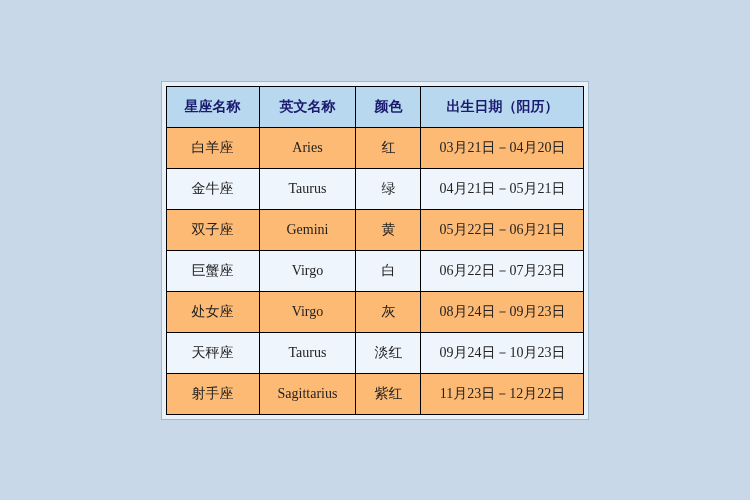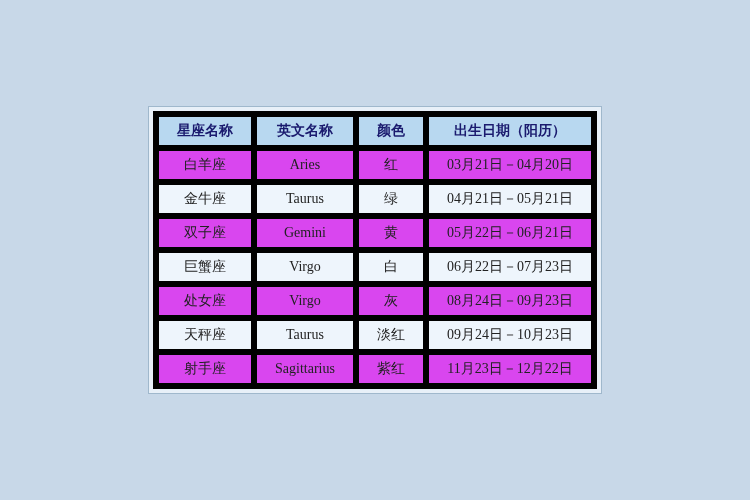--- a/index.html
+++ b/index.html
@@ -16,34 +16,34 @@
     .table-wrapper {
       background: #e8f0f8;
       border: 1px solid #a0b8cc;
       padding: 4px;
     }
     table {
       border-collapse: collapse;
       background: white;
     }
     th, td {
-      border: 6px solid #000000;
-      padding: 5px 18px;
+      border: 1px solid #000000;
+      padding: 11px 18px;
       text-align: center;
       color: #222;
       white-space: nowrap;
       margin-left: 16px;
     }
     thead tr th {
       background: #b8d8f0;
       font-weight: bold;
       color: #1a1a6e;
     }
     tbody tr td {
-      background: #d946ef;
+      background: #fdba74;
     }
     tbody tr:nth-child(even) td {
       background: #eef5fc;
     }
   </style>
 </head>
 <body>
 
 <div class="table-wrapper">
   <table>

